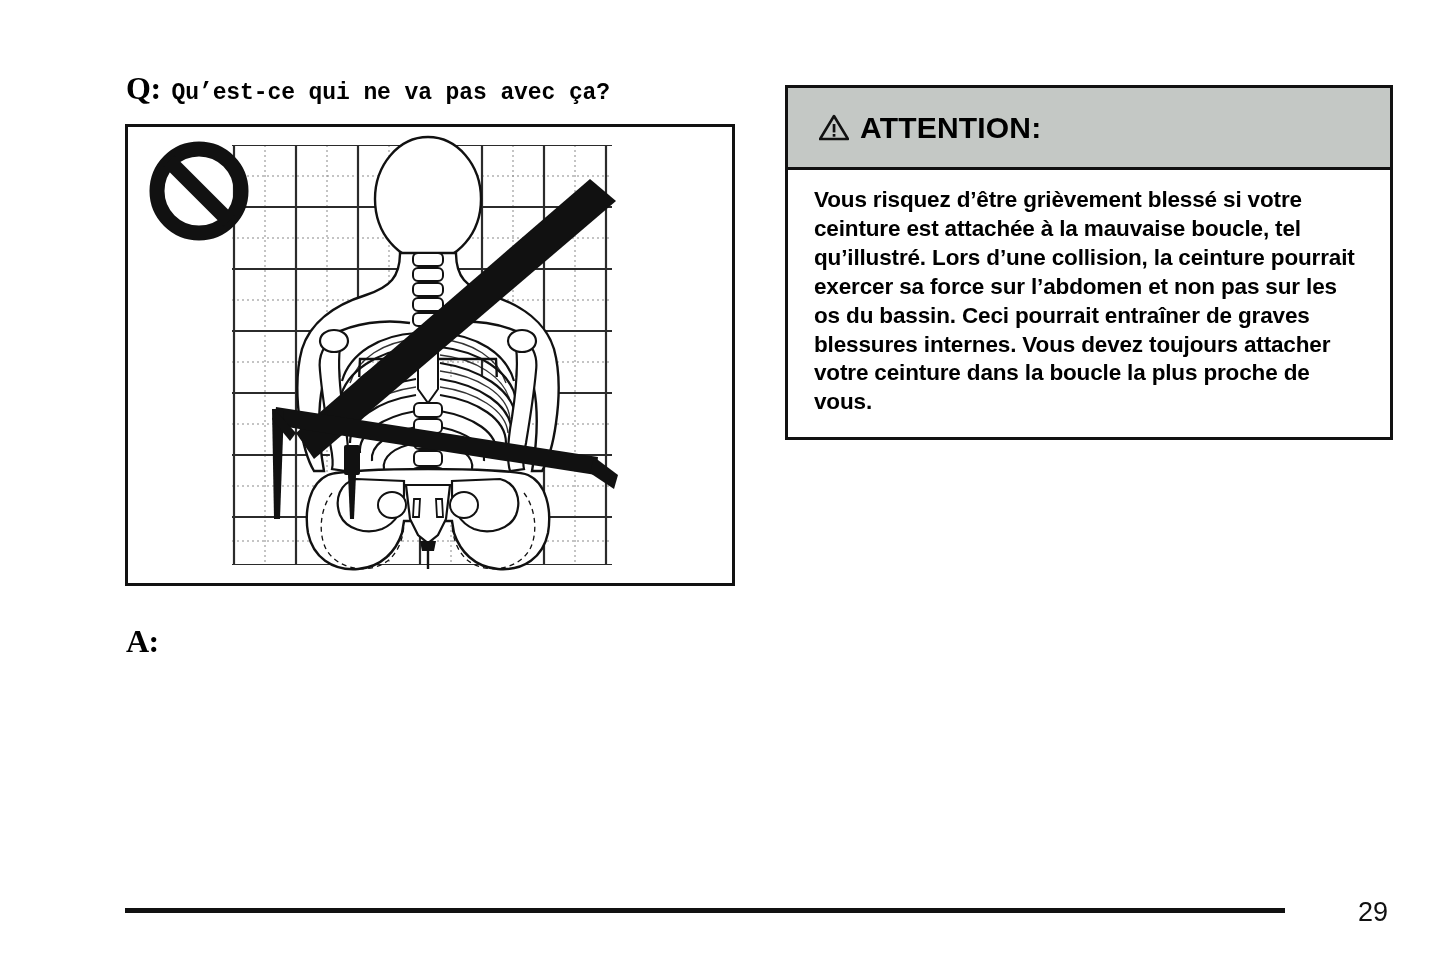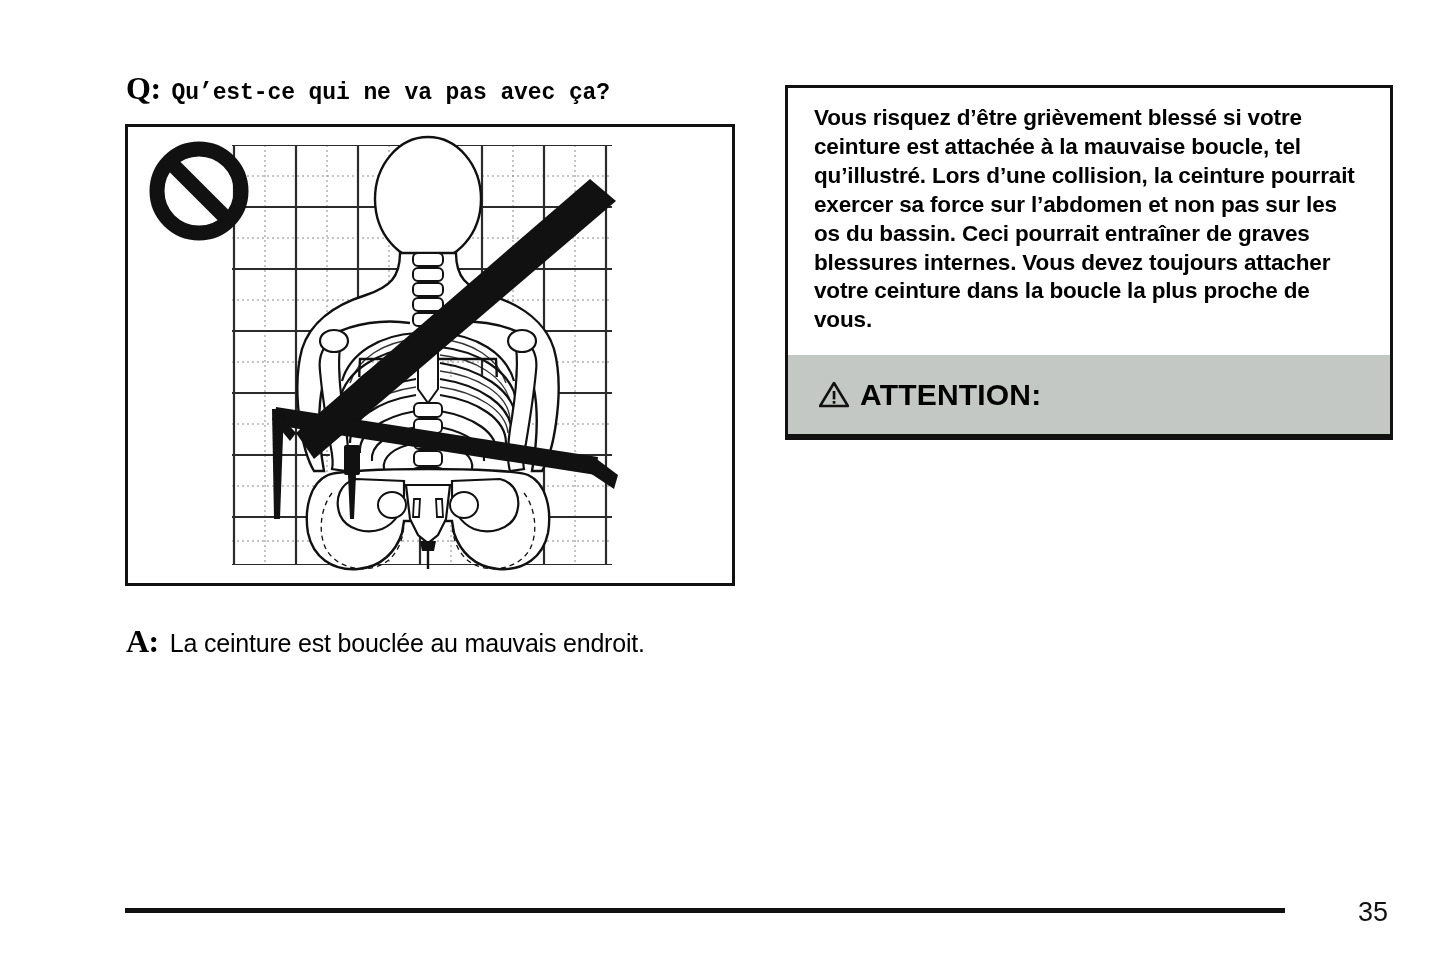--- a/index.html
+++ b/index.html
@@ -356,31 +356,30 @@
         <circle cx="71" cy="64" r="42" fill="none" stroke="#111111" stroke-width="15"></circle>
         <line x1="41" y1="34" x2="101" y2="94" stroke="#111111" stroke-width="15"></line>
       </g>
 
     </g>
   </svg>
 </div>
 
 <div id="answer-line">
   <span class="qa-marker">A:</span>
-  <span id="answer-text">La ceinture est bouclée au mauvais endroit.</span>
 </div>
 
 <div id="attention-box">
-  <div id="attention-body">
-    <p>Vous risquez d’être grièvement blessé si votre ceinture est attachée à la mauvaise boucle, tel qu’illustré. Lors d’une collision, la ceinture pourrait exercer sa force sur l’abdomen et non pas sur les os du bassin. Ceci pourrait entraîner de graves blessures internes. Vous devez toujours attacher votre ceinture dans la boucle la plus proche de vous.</p>
-  </div>
   <div id="attention-header">
     <svg id="warning-triangle-icon" viewBox="0 0 30 27" xmlns="http://www.w3.org/2000/svg">
       <path d="M15,2 L29,25 L1,25 Z" fill="none" stroke="#111111" stroke-width="2.6" stroke-linejoin="round"></path>
       <rect x="13.7" y="10" width="2.7" height="8.4" fill="#111111"></rect>
       <rect x="13.7" y="20" width="2.7" height="2.7" fill="#111111"></rect>
     </svg>
     <span id="attention-title">ATTENTION:</span>
   </div>
+  <div id="attention-body">
+    <p>Vous risquez d’être grièvement blessé si votre ceinture est attachée à la mauvaise boucle, tel qu’illustré. Lors d’une collision, la ceinture pourrait exercer sa force sur l’abdomen et non pas sur les os du bassin. Ceci pourrait entraîner de graves blessures internes. Vous devez toujours attacher votre ceinture dans la boucle la plus proche de vous.</p>
+  </div>
 </div>
 
 <div id="footer-rule"></div>
-<div id="page-number">35</div>
+<div id="page-number">29</div>
 
 </body></html>

